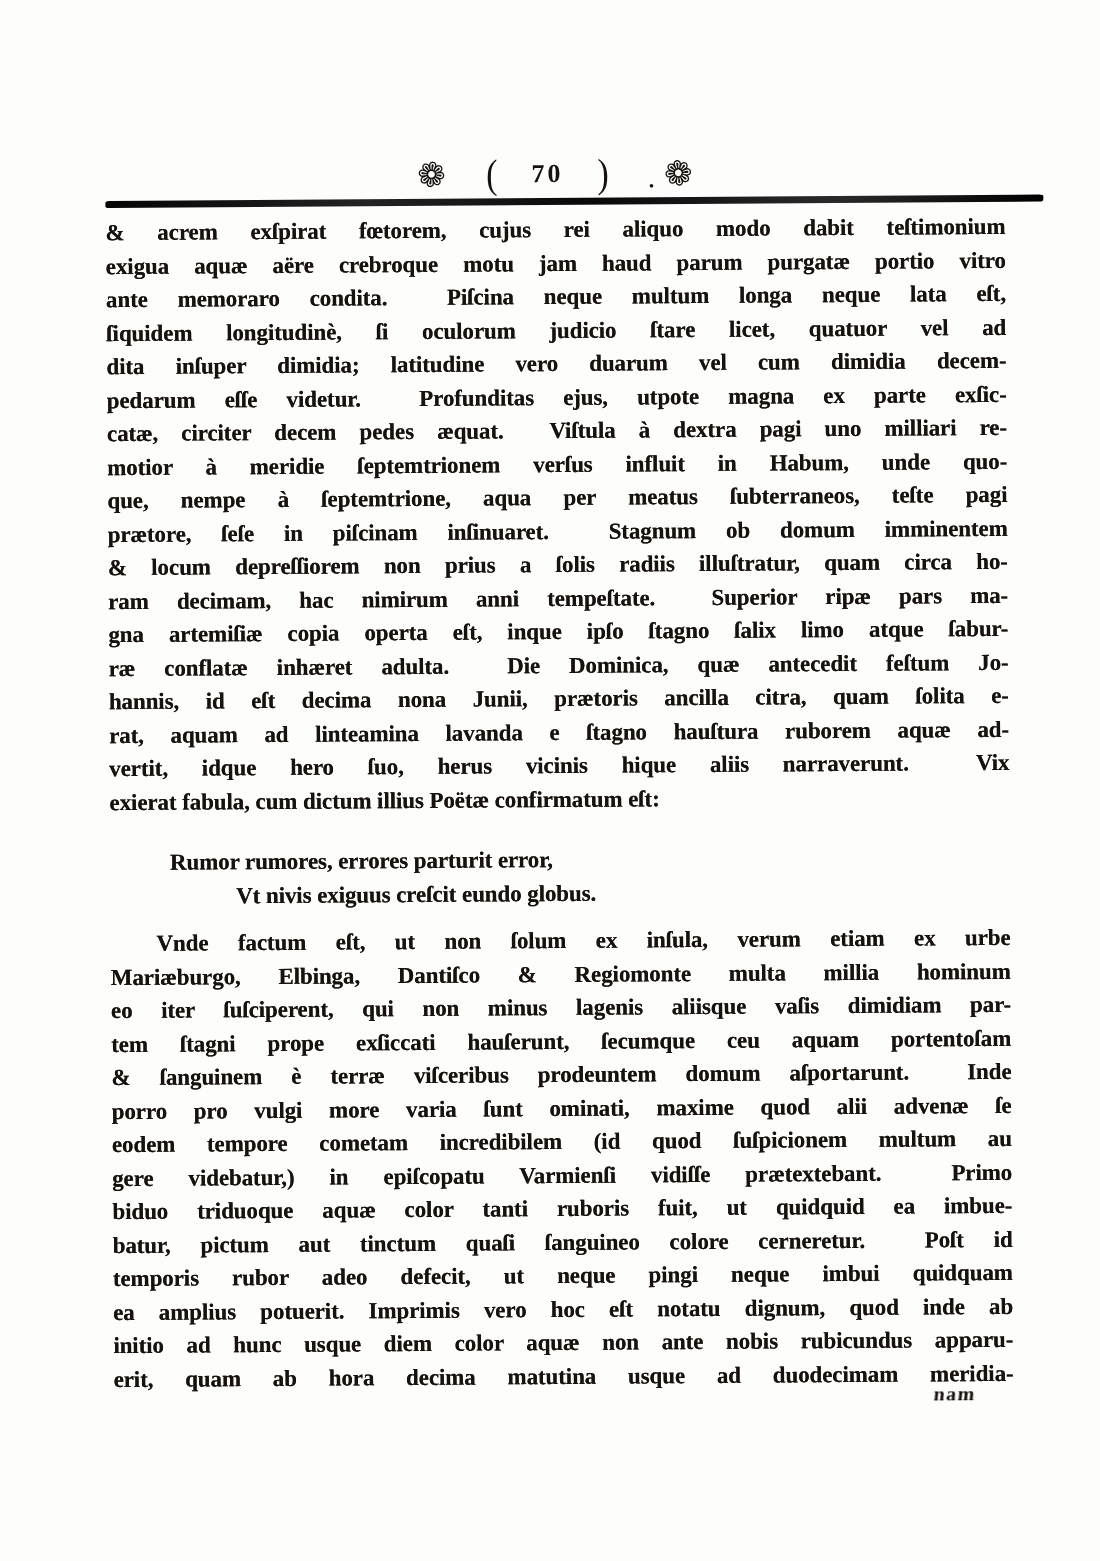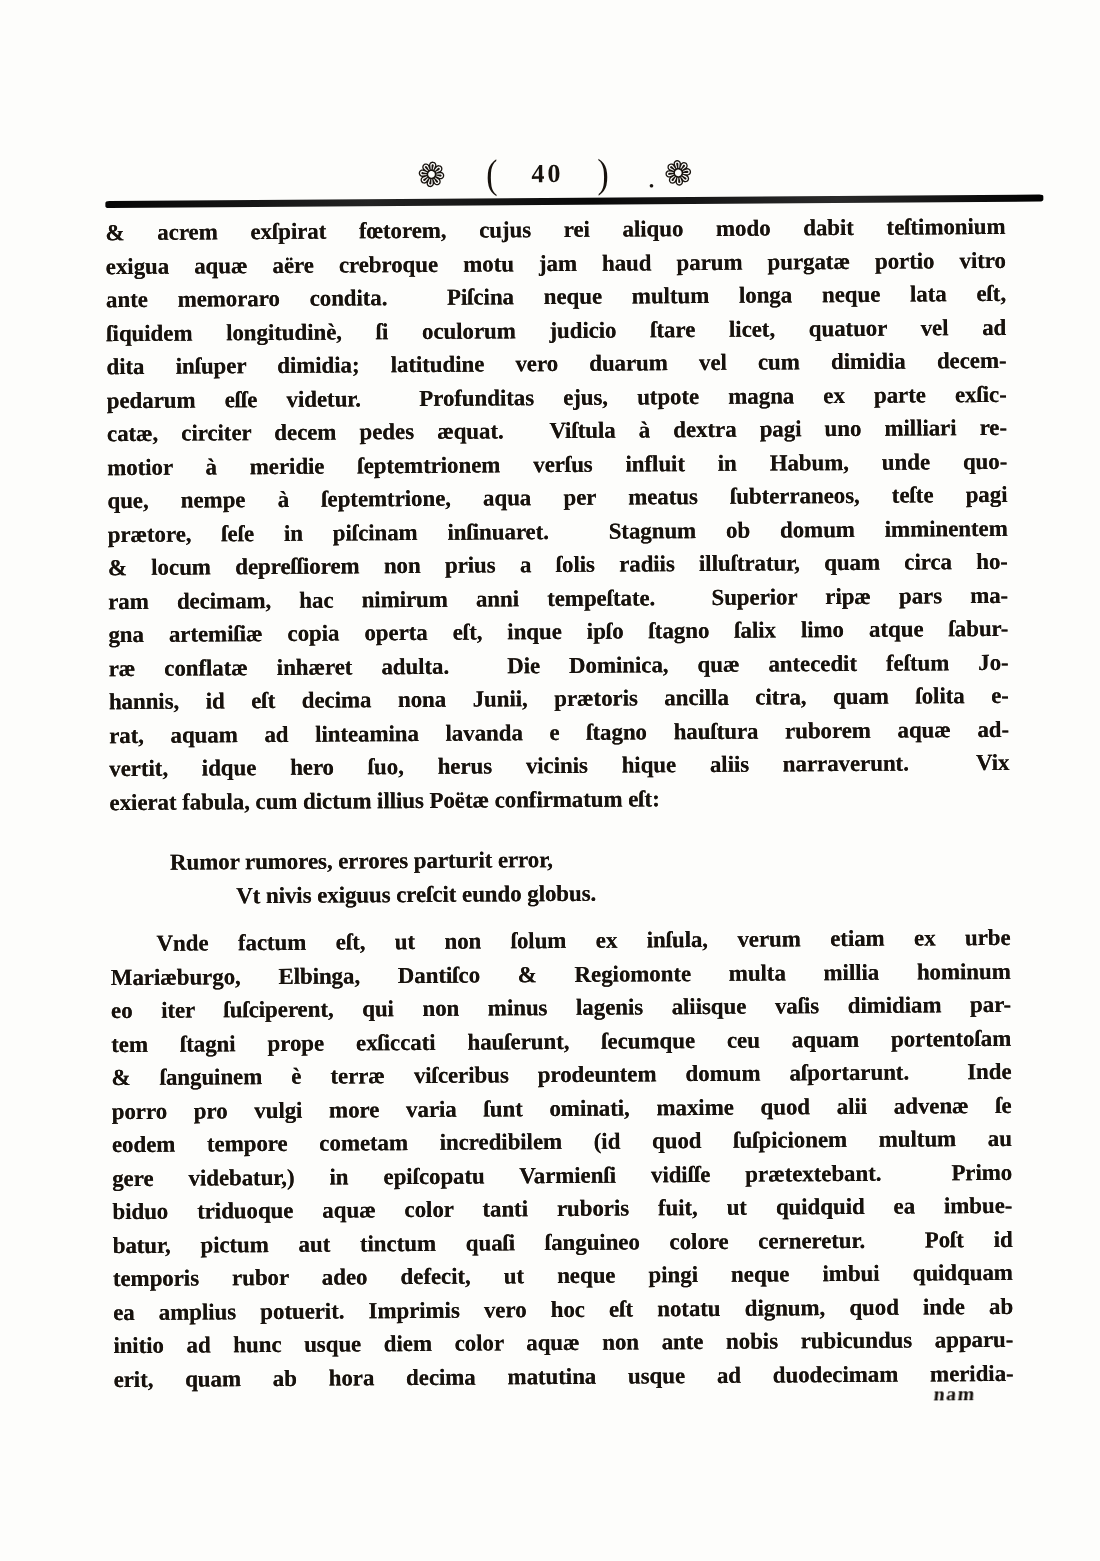--- a/index.html
+++ b/index.html
@@ -63,21 +63,21 @@
 </style>
 </head>
 <body>
 
 <div class="sheet">
   <div class="content">
 
     <div class="header">
       <span class="fleuron">❁</span>
       <span class="paren hgap-l">(</span>
-      <span class="pagenum">40</span>
+      <span class="pagenum">70</span>
       <span class="paren">)</span>
       <span class="hdot">.</span>
       <span class="fleuron right">❁</span>
     </div>
 
     <div class="rule"></div>
 
     <div class="para para1">
       <div class="line jl">&amp; acrem exſpirat fœtorem, cujus rei aliquo modo dabit teſtimonium</div>
       <div class="line jl">exigua aquæ aëre crebroque motu jam haud parum purgatæ portio vitro</div>

